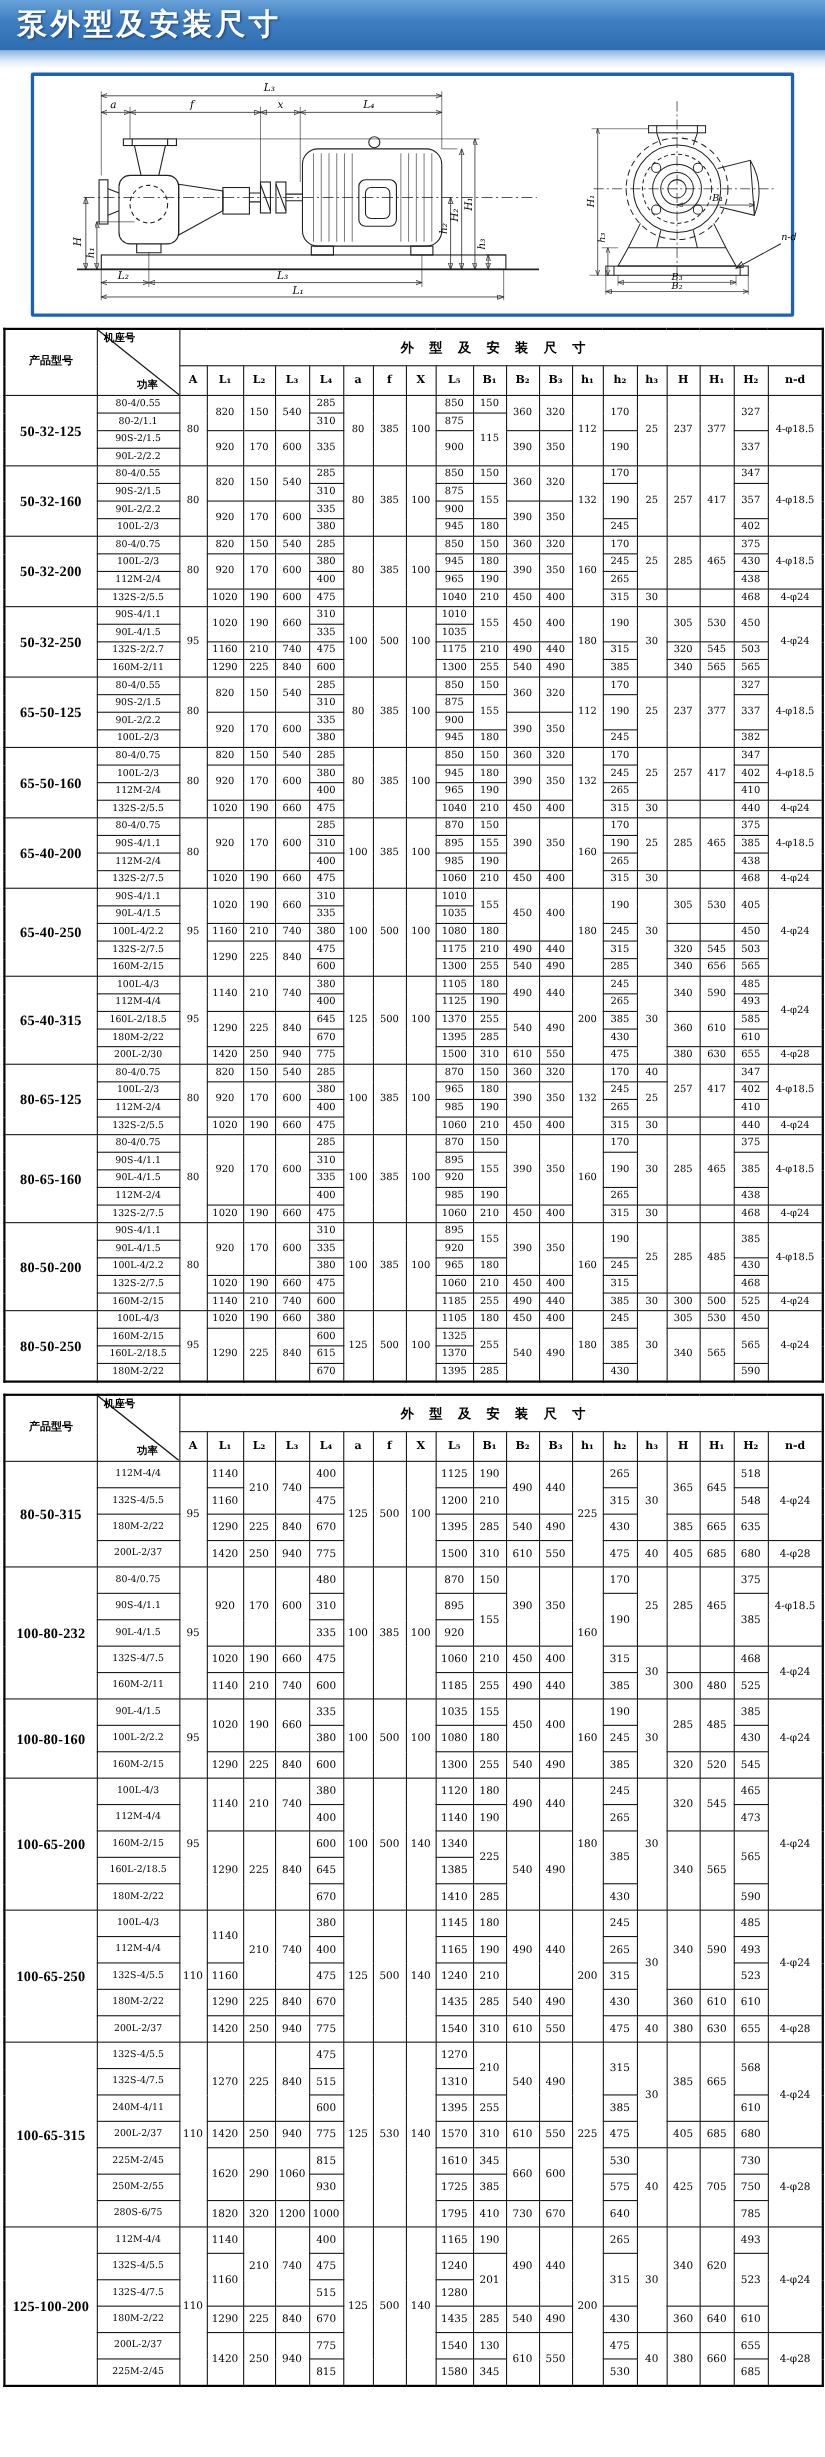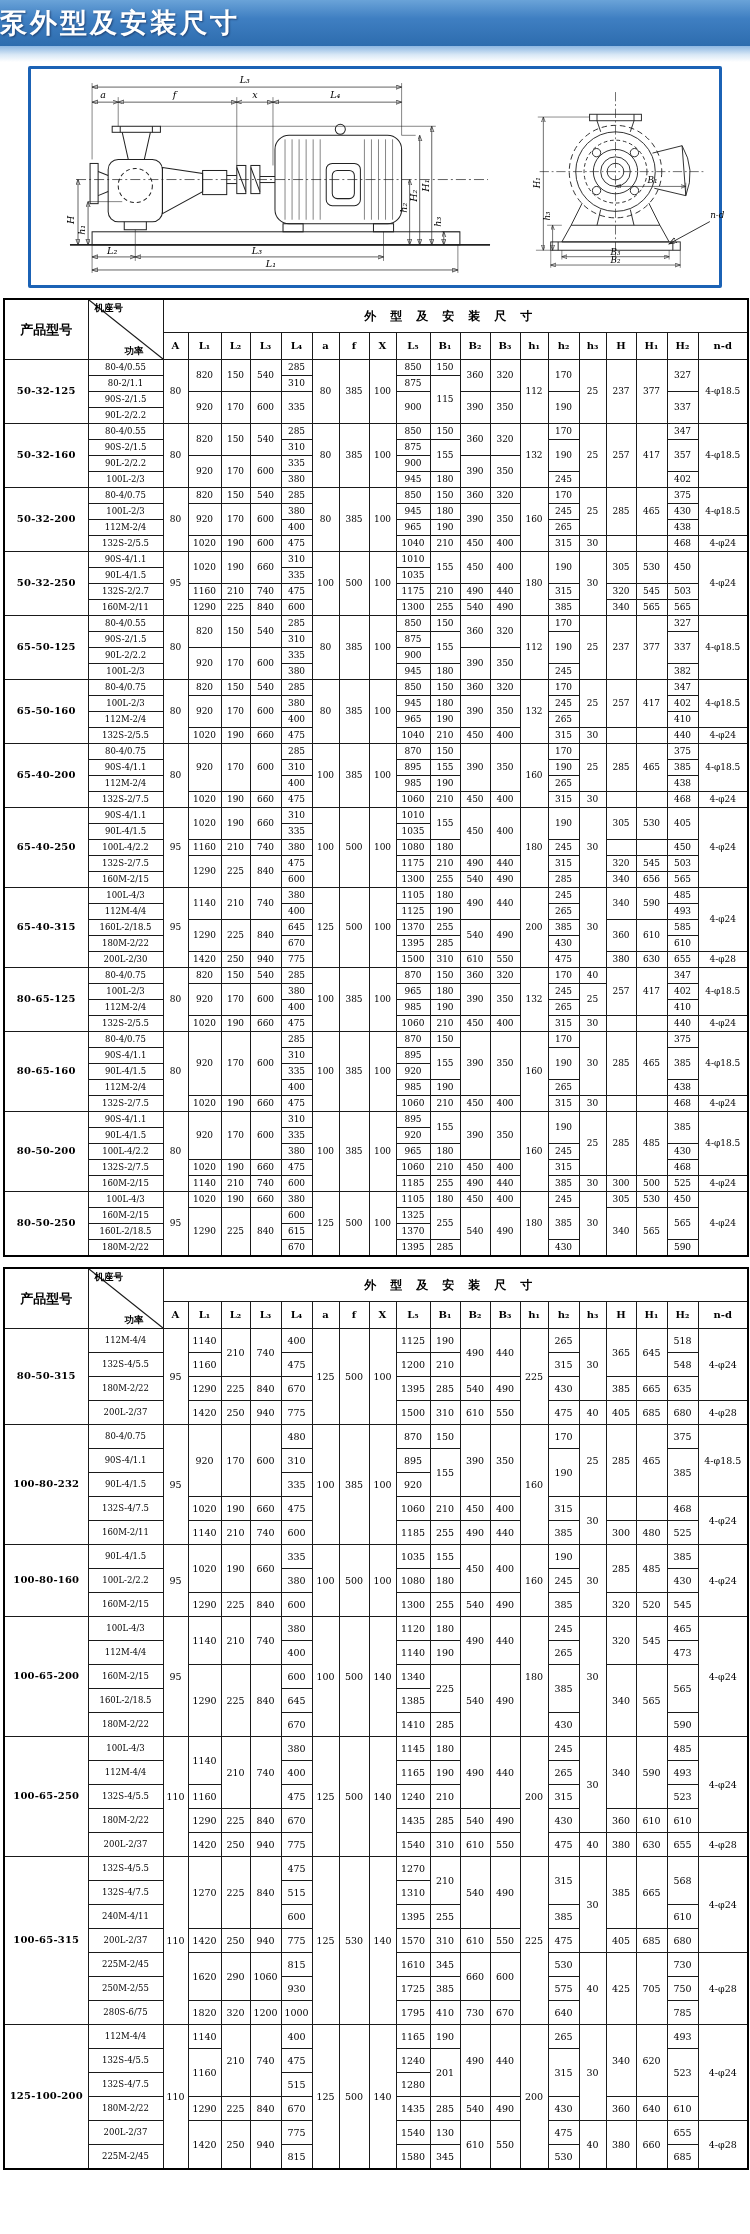--- a/index.html
+++ b/index.html
@@ -1,19 +1,19 @@
 <!DOCTYPE html>
 <html><head>
 <meta charset="utf-8">
 <style>
   html,body{margin:0;padding:0;background:#fff;width:750px;}
   body{font-family:"DejaVu Sans","Liberation Sans",sans-serif;}
   
   .banner{height:46px;background:linear-gradient(180deg,#6aa3d8 0%,#3f7fc2 40%,#2d6cae 100%);
-    color:#fff;font-weight:700;font-size:27px;line-height:46px;
+    color:#fff;font-weight:700;font-size:27px;line-height:46px;padding-left:16px;
     letter-spacing:3px;text-shadow:1px 1px 2px rgba(0,0,30,.45);}
   .banner-strip{height:16px;background:linear-gradient(180deg,#8db7e2 0%,#dcea f5 55%,#ffffff 100%);
     background:linear-gradient(180deg,#8db7e2 0%,#d9e8f6 55%,#ffffff 100%);}
   
   .panel{margin:4px 28px 10px 28px;border:3px solid #1b62b5;border-radius:2px;background:#fff;
     height:212px;display:flex;align-items:stretch;justify-content:space-between;padding:2px 4px;}
   .tech{flex:0 0 auto;}
   .tech line,.tech path,.tech rect,.tech circle{stroke:#222;fill:none;stroke-width:1;}
   .tech .cl{stroke-dasharray:10 3 2 3;stroke-width:.7;}
   .tech .ext{stroke-width:.55;}
@@ -22,23 +22,23 @@
   .tech .thick{stroke-width:1.6;}
   .svglbl{font:italic 9.5px "DejaVu Serif",serif;fill:#000;stroke:none;text-anchor:middle;}
   
   .tblwrap{padding:0 3px;}
   table.dims{border-collapse:collapse;table-layout:fixed;width:744px;margin:0 auto 10px auto;
     font-family:"DejaVu Serif","DejaVu Sans",serif;color:#000;border:2px solid #000;}
   .dims th,.dims td{border:1px solid #1a1a1a;text-align:center;vertical-align:middle;padding:0;
     overflow:hidden;line-height:1.05;}
   .s1 td{height:15px;font-size:9px;}
   .s2 td{height:23px;font-size:9.5px;}
-  .dims td.model{font-size:10px;font-weight:700;letter-spacing:.2px;}
+  .dims td.model{font-size:13px;font-weight:700;letter-spacing:.2px;font-family:Liberation Serif, serif;}
   .dims td.frame{font-size:8.5px;}
-  th.hmodel{font-size:13px;font-weight:700;height:auto;}
+  th.hmodel{font-size:10px;font-weight:700;height:auto;}
   th.spanh{font-size:12px;font-weight:700;letter-spacing:14px;height:32px;}
   th.colh{font-size:10px;font-weight:700;height:26px;}
   th.corner{position:relative;padding:0;}
   .corner .diagsvg{position:absolute;left:0;top:0;width:100%;height:100%;}
   .diagsvg line{stroke:#1a1a1a;stroke-width:1.2;vector-effect:non-scaling-stroke;}
   .ctop{position:absolute;top:3px;left:6px;font-size:9.5px;font-weight:700;}
   .cbot{position:absolute;bottom:3px;right:19px;font-size:9.5px;font-weight:700;}
   .bottom-pad{height:16px;}
 </style>
 </head>

